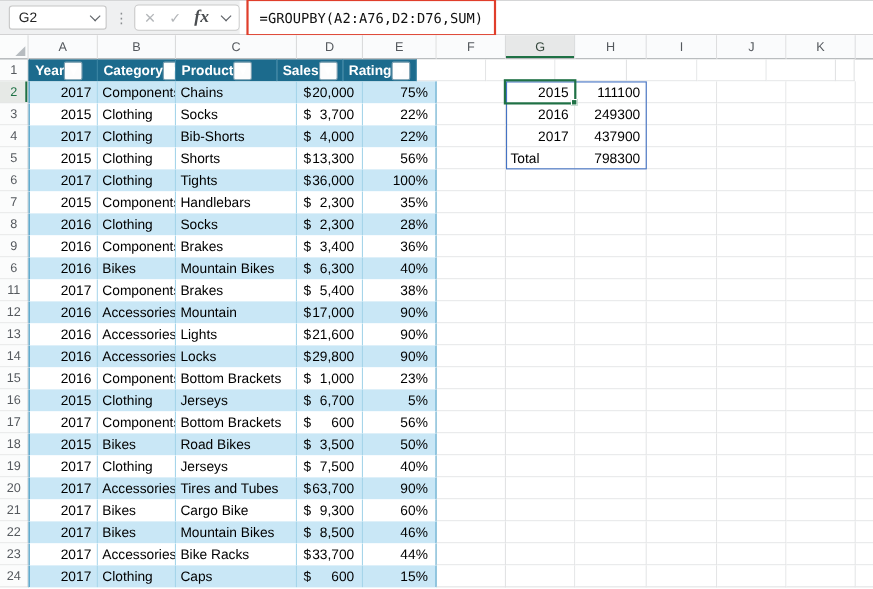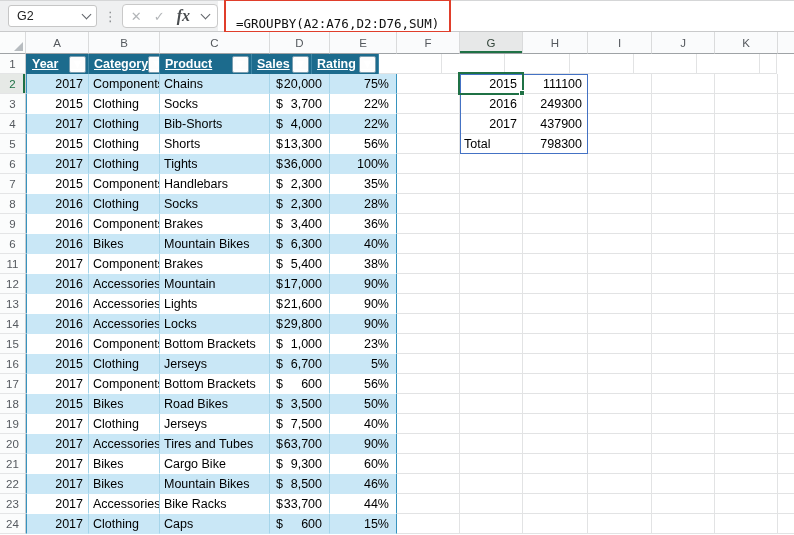--- a/index.html
+++ b/index.html
@@ -16,21 +16,21 @@
   .chev{width:6px;height:6px;border-right:1.4px solid #5f6368;border-bottom:1.4px solid #5f6368;
         transform:rotate(45deg);margin-top:-3px;}
   .dots{color:#8a8d90;font-size:13px;margin:0 5px 0 7px;letter-spacing:0;}
   .fxbox{display:flex;align-items:center;box-sizing:border-box;height:24px;background:#fff;
          border:1px solid #c9c9c9;border-radius:4px;padding:0 8px;gap:12px;}
   .fx-cancel,.fx-enter{color:#b3b6b9;font-size:13px;line-height:1;cursor:default;}
   .fx-label{font-style:italic;font-family:"Liberation Serif",serif;font-weight:bold;
             font-size:16px;color:#4a4d50;cursor:pointer;}
   .fxbox .chev{border-color:#5f6368;}
   #formula-area{flex:1;background:#fff;display:flex;align-items:center;}
-  .redbox{display:flex;align-items:flex-end;box-sizing:border-box;height:34px;margin-left:6px;
+  .redbox{display:flex;align-items:center;box-sizing:border-box;height:34px;margin-left:6px;
           padding:0 10px;border:2px solid var(--accent_red);}
   .formula-text{font-family:"DejaVu Sans Mono",monospace;font-size:12.5px;color:#111;white-space:pre;}
 
   
   #sheet{position:relative;width:794px;height:503px;background:#fff;}
   .chrow{display:flex;height:22px;}
   .ch{box-sizing:border-box;display:flex;align-items:center;justify-content:center;
       background:#fafbfc;border-right:1px solid #dadbdc;border-bottom:1px solid #9fa3a6;
       font-size:11.5px;color:#55595e;cursor:pointer;flex:0 0 auto;}
   .ch.corner{position:relative;background:#fbfcfc;}
@@ -43,21 +43,21 @@
        background:#fbfcfc;border-right:1px solid #c8cccf;border-bottom:1px solid #e4e5e6;
        font-size:11.5px;color:#55595e;cursor:pointer;flex:0 0 auto;}
   .gut.gut-sel{background:#e6e9e6;color:#1f7145;box-shadow:inset -2px 0 0 var(--selection_green);}
 
   .cell{box-sizing:border-box;border-right:1px solid #e2e3e4;border-bottom:1px solid #e2e3e4;
         font-size:12.5px;color:#000;display:flex;align-items:center;overflow:hidden;
         cursor:cell;flex:0 0 auto;background:#fff;}
 
   
   .cell.th{background:var(--table_header_bg);border-right:1px solid #3e87a6;border-bottom:none;
-           color:#fff;font-weight:bold;justify-content:space-between;padding:0 2px 0 5px;text-decoration:underline;}
+           color:#fff;font-weight:bold;justify-content:flex-start;padding:0 2px 0 5px;}
   .cell.th.th-first{border-left:1px solid var(--table_header_bg);}
   .fbtn{display:flex;align-items:center;justify-content:center;width:15px;height:15px;
         background:#fdfdfd;border:1px solid #7a9eb0;border-radius:2px;cursor:pointer;flex:0 0 auto;}
 
   
   .tcell{border-right:1px solid var(--table_grid_blue);border-bottom:1px solid transparent;}
   .tcell.band{background:var(--band_blue);}
   .tcell.t-first{border-left:1px solid var(--table_border_blue);}
   .tcell.t-last{border-right:1px solid var(--table_border_blue);}
   .c-year{justify-content:flex-end;padding-right:5px;}

